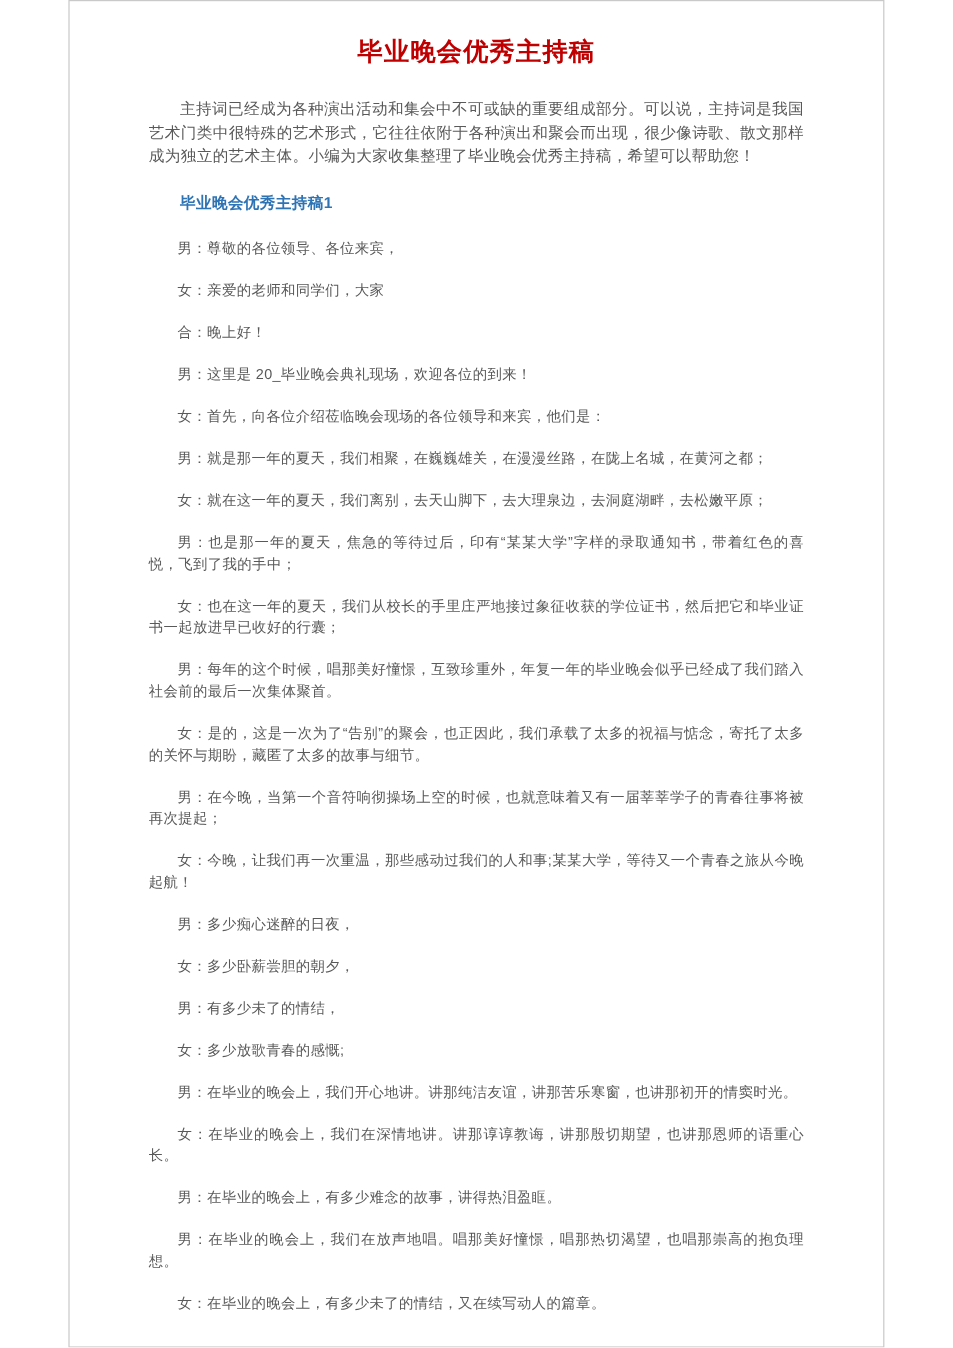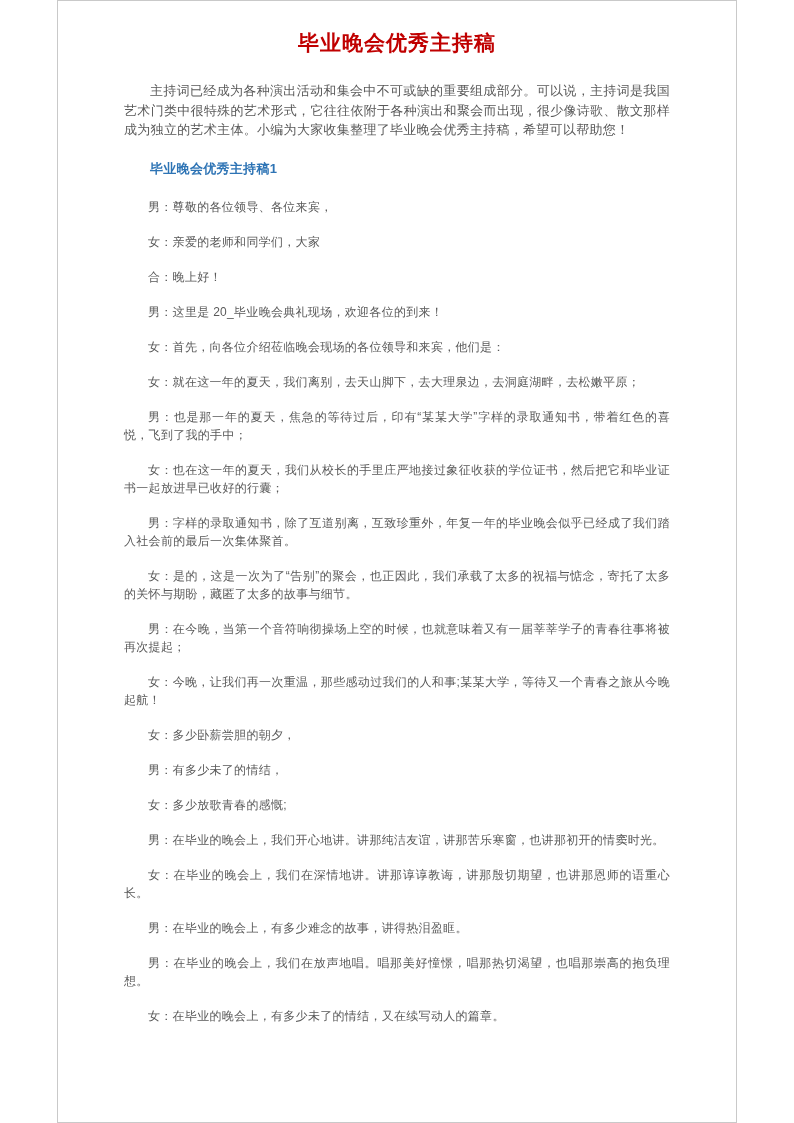--- a/index.html
+++ b/index.html
@@ -64,27 +64,29 @@
   <p class="body-text">主持词已经成为各种演出活动和集会中不可或缺的重要组成部分。可以说，主持词是我国艺术门类中很特殊的艺术形式，它往往依附于各种演出和聚会而出现，很少像诗歌、散文那样成为独立的艺术主体。小编为大家收集整理了毕业晚会优秀主持稿，希望可以帮助您！</p>
 
   <h2 class="section-heading">毕业晚会优秀主持稿1</h2>
 
   <div class="dialogue">
     <p>男：尊敬的各位领导、各位来宾，</p>
     <p>女：亲爱的老师和同学们，大家</p>
     <p>合：晚上好！</p>
     <p>男：这里是 20_毕业晚会典礼现场，欢迎各位的到来！</p>
     <p>女：首先，向各位介绍莅临晚会现场的各位领导和来宾，他们是：</p>
+    <p>男：就是那一年的夏天，我们相聚，在巍巍雄关，在漫漫丝路，在陇上名城，在黄河之都；</p>
     <p>女：就在这一年的夏天，我们离别，去天山脚下，去大理泉边，去洞庭湖畔，去松嫩平原；</p>
     <p>男：也是那一年的夏天，焦急的等待过后，印有“某某大学”字样的录取通知书，带着红色的喜悦，飞到了我的手中；</p>
     <p>女：也在这一年的夏天，我们从校长的手里庄严地接过象征收获的学位证书，然后把它和毕业证书一起放进早已收好的行囊；</p>
-    <p>男：字样的录取通知书，除了互道别离，互致珍重外，年复一年的毕业晚会似乎已经成了我们踏入社会前的最后一次集体聚首。</p>
+    <p>男：每年的这个时候，唱那美好憧憬，互致珍重外，年复一年的毕业晚会似乎已经成了我们踏入社会前的最后一次集体聚首。</p>
     <p>女：是的，这是一次为了“告别”的聚会，也正因此，我们承载了太多的祝福与惦念，寄托了太多的关怀与期盼，藏匿了太多的故事与细节。</p>
     <p>男：在今晚，当第一个音符响彻操场上空的时候，也就意味着又有一届莘莘学子的青春往事将被再次提起；</p>
     <p>女：今晚，让我们再一次重温，那些感动过我们的人和事;某某大学，等待又一个青春之旅从今晚起航！</p>
+    <p>男：多少痴心迷醉的日夜，</p>
     <p>女：多少卧薪尝胆的朝夕，</p>
     <p>男：有多少未了的情结，</p>
     <p>女：多少放歌青春的感慨;</p>
     <p>男：在毕业的晚会上，我们开心地讲。讲那纯洁友谊，讲那苦乐寒窗，也讲那初开的情窦时光。</p>
     <p>女：在毕业的晚会上，我们在深情地讲。讲那谆谆教诲，讲那殷切期望，也讲那恩师的语重心长。</p>
     <p>男：在毕业的晚会上，有多少难念的故事，讲得热泪盈眶。</p>
     <p>男：在毕业的晚会上，我们在放声地唱。唱那美好憧憬，唱那热切渴望，也唱那崇高的抱负理想。</p>
     <p>女：在毕业的晚会上，有多少未了的情结，又在续写动人的篇章。</p>
   </div>
 

